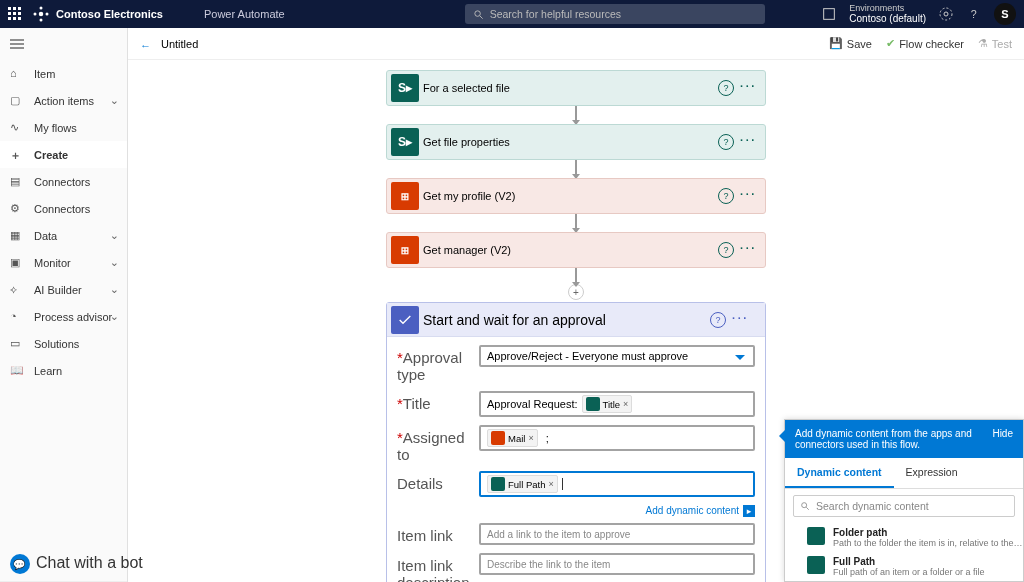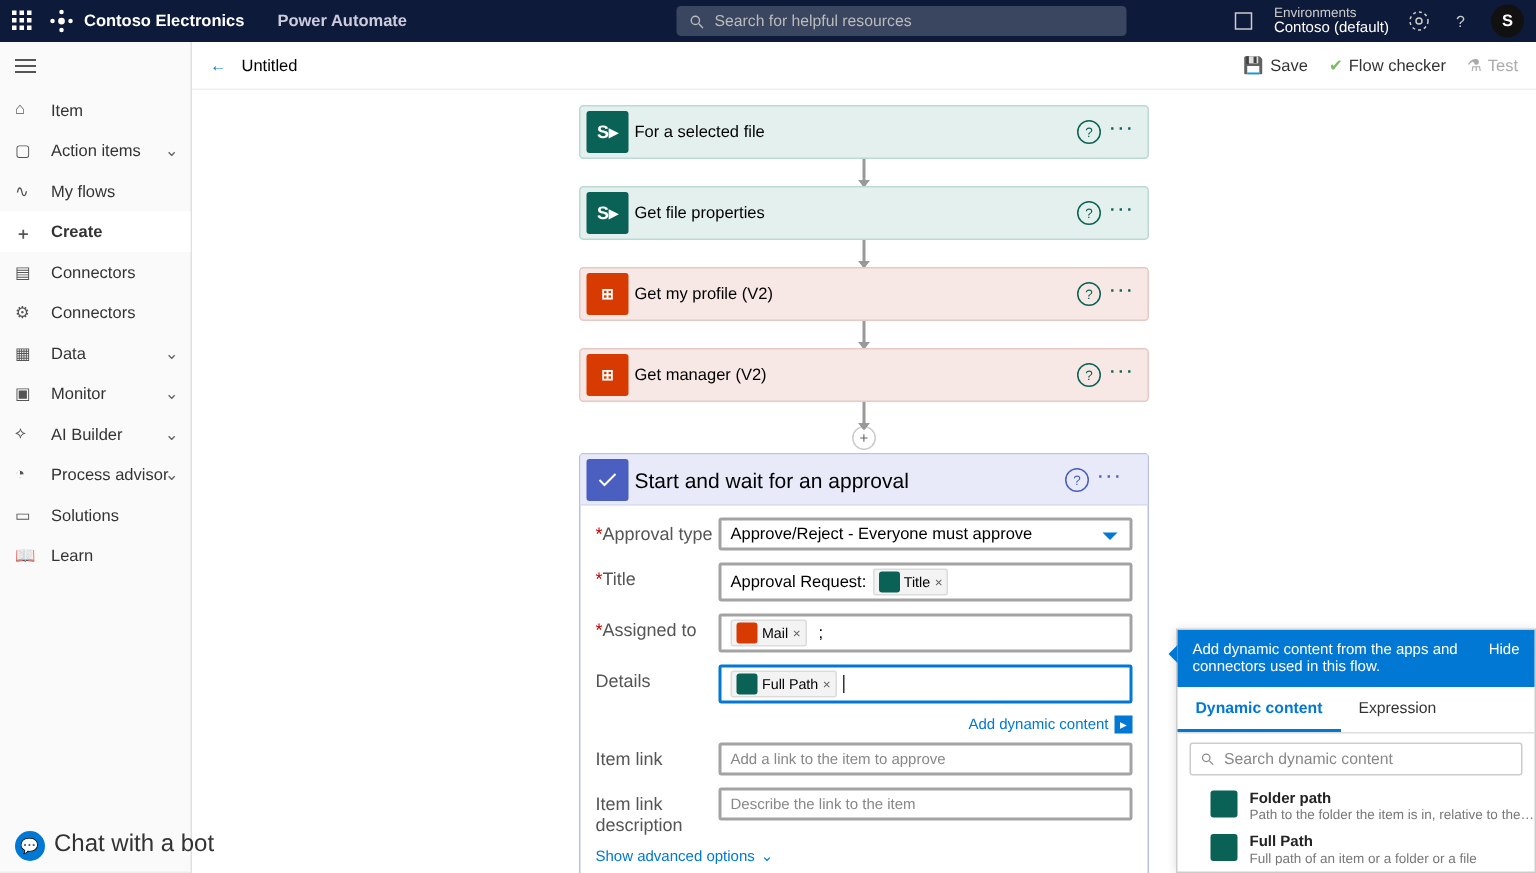--- a/index.html
+++ b/index.html
@@ -4,21 +4,21 @@
 <style>
 * { box-sizing: border-box; margin: 0; padding: 0; font-family: "Segoe UI", Arial, sans-serif; }
 body { background: #fff; width: 1024px; height: 582px; overflow: hidden; position: relative; }
 
 
 .topbar { height: 28px; background: #0e1a3a; display: flex; align-items: center; color: #fff; font-size: 11px; padding: 0 8px; }
 .waffle { width: 14px; height: 14px; margin-right: 10px; display: grid; grid-template-columns: repeat(3,3px); grid-template-rows: repeat(3,3px); gap: 2px; }
 .waffle span { background: #fff; }
 .brand-icon { width: 18px; height: 18px; margin-right: 6px; }
 .brand { font-weight: 600; margin-right: 22px; }
-.product { font-weight: 700; color: #ccd; }
+.product { font-weight: 400; color: #ccd; margin-left: 19px; }
 .searchbar { margin-left: 180px; width: 300px; height: 20px; background: #3a4560; border-radius: 3px; display: flex; align-items: center; padding: 0 8px; color: #bbb; font-size: 10.5px; gap: 6px; }
 .top-right { margin-left: auto; display: flex; align-items: center; gap: 12px; }
 .env-block { font-size: 9px; line-height: 1.1; color: #ccc; }
 .env-block .env-name { color: #fff; font-size: 10px; }
 .top-icon { width: 16px; height: 16px; color: #ccc; }
 .avatar { width: 22px; height: 22px; border-radius: 50%; background: #111; color: #fff; display: flex; align-items: center; justify-content: center; font-size: 11px; font-weight: 600; }
 
 
 .shell { display: flex; height: calc(582px - 28px); }
 .leftnav { width: 128px; border-right: 1px solid #e0e0e0; background: #fafafa; display: flex; flex-direction: column; }
@@ -54,21 +54,21 @@
 .step-actions .dots { letter-spacing: 2px; font-weight: bold; }
 .arrow { width: 2px; height: 18px; background: #999; position: relative; }
 .arrow::after { content:''; position:absolute; bottom:-1px; left:-3px; border-left:4px solid transparent; border-right:4px solid transparent; border-top:5px solid #999; }
 .add-btn { width: 16px; height: 16px; border: 1px solid #ccc; border-radius: 50%; background: #fff; font-size: 10px; display:flex;align-items:center;justify-content:center; color:#666; margin-top:-2px; margin-bottom:2px; }
 
 
 .card { width: 380px; border: 1px solid #b8c0e8; border-radius: 3px; background: #fff; font-size: 11px; }
 .card-header { height: 34px; background: #e8eaf9; display: flex; align-items: center; border-bottom: 1px solid #d8dcf0; padding-right:8px; }
 .card-body { padding: 8px 10px; }
 .field-row { display: flex; align-items: flex-start; margin-bottom: 8px; }
-.field-label { width: 82px; font-size: 12px; color: #555; padding-top: 4px; }
+.field-label { width: 82px; font-size: 15px; color: #555; padding-top: 4px; }
 .field-label .req { color: #c00; }
 .field-input { flex: 1; min-height: 22px; border: 2px solid #a3a3a3; border-radius: 2px; padding: 2px 6px; display: flex; align-items: center; gap: 4px; position: relative; flex-wrap:wrap; }
 .field-input.select::after { content:''; position:absolute; right:8px; top:8px; border-left:5px solid transparent; border-right:5px solid transparent; border-top:5px solid #0078d4; }
 .token { display: inline-flex; align-items: center; gap: 3px; background: #f3f3f3; border: 1px solid #dcdcdc; border-radius: 2px; padding: 1px 3px; font-size: 9.5px; }
 .token-ico { width: 14px; height: 14px; border-radius: 2px; }
 .token-ico.sp { background: #0a6155; }
 .token-ico.o365 { background: #d83b01; }
 .token-close { color: #666; font-size: 9px; cursor:pointer; }
 .field-input.plain { color: #888; font-size: 10px; }
 .add-dyn { text-align: right; font-size: 10px; color: #0078d4; margin: 2px 0 6px; }

